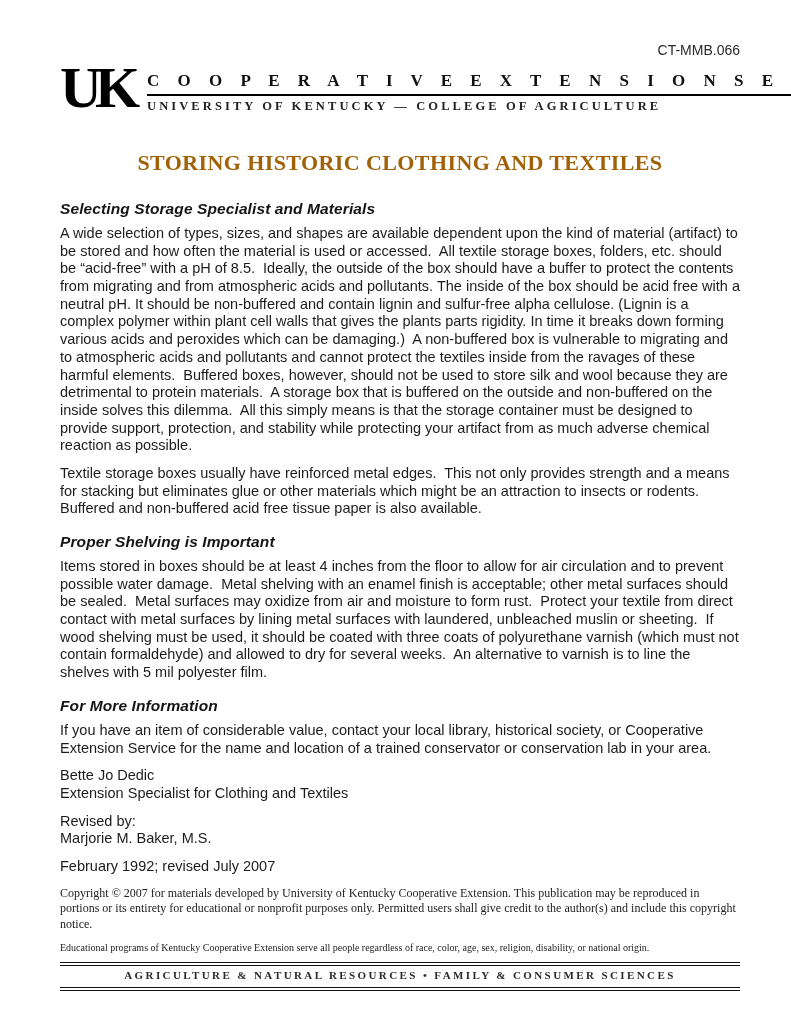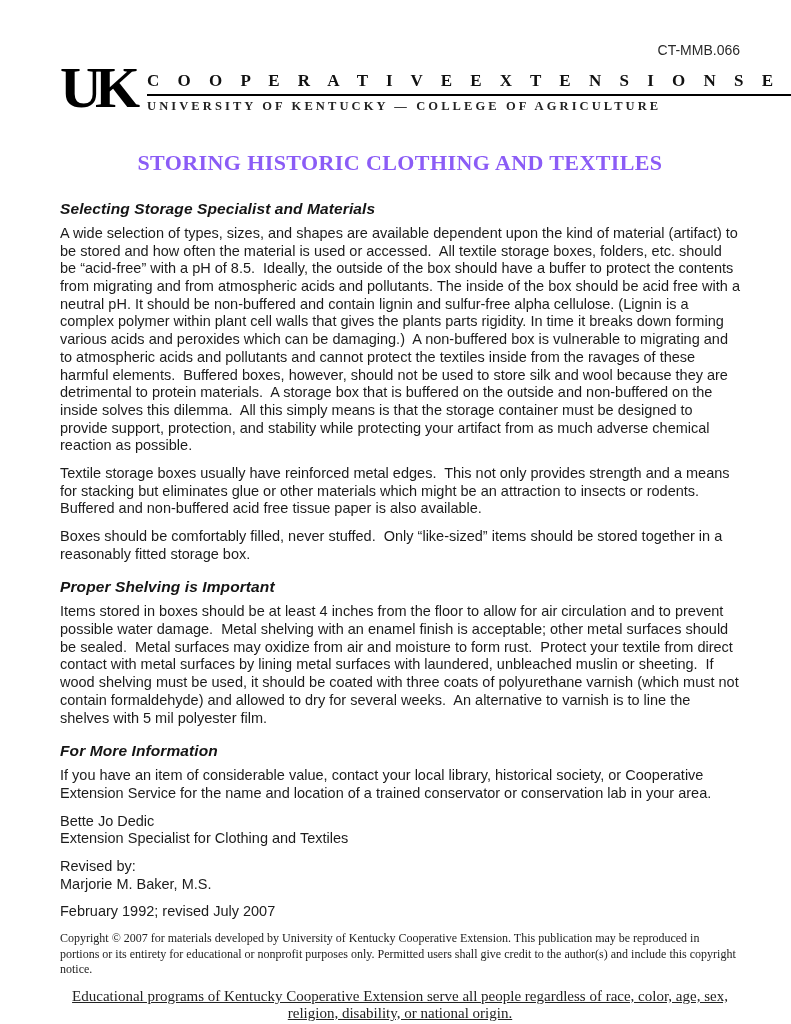--- a/index.html
+++ b/index.html
@@ -24,21 +24,21 @@
     font-size:17px;letter-spacing:7px;white-space:nowrap;
   }
   .mast-rule{border:0;border-top:2.5px solid #000;margin:3px 0 3px 0;}
   .mast-line2{
     font-family:"Liberation Serif", serif;font-weight:700;color:#222;
     font-size:12.5px;letter-spacing:3.1px;white-space:nowrap;
   }
 
   
   .doc-title{
-    font-family:"Liberation Serif", serif;font-weight:700;color:#8b5cf6;
+    font-family:"Liberation Serif", serif;font-weight:700;color:#a16207;
     font-size:22px;text-align:center;letter-spacing:0.4px;
     margin:36px 0 24px 0;
   }
 
   
   .section h2{
     font-size:15.5px;font-weight:700;font-style:italic;color:#151515;
     margin:15px 0 7px 0;letter-spacing:0.1px;
   }
   .section p{
@@ -47,21 +47,21 @@
   }
 
   
   .credits{margin-top:0;}
   .credits p{font-size:14.5px;line-height:1.22;margin:0 0 0 0;color:#1c1c1c;}
   .credits .group{margin:0 0 10px 0;}
 
   
   .legal{margin-top:8px;font-family:"Liberation Serif", serif;color:#222;}
   .legal .copyright{font-size:12px;line-height:1.3;margin:0 0 10px 0;}
-  .legal .eeo{font-size:15px;text-align:center;margin:0 0 9px 0;text-decoration:underline;}
+  .legal .eeo{font-size:10px;margin:0 0 9px 0;}
 
   
   .footer-band{
     border-top:4px double #111;border-bottom:4px double #111;
     padding:3px 0 4px 0;text-align:center;margin-top:4px;
   }
   .footer-band div{
     font-family:"Liberation Serif", serif;font-weight:700;color:#2b2b2b;
     font-size:11px;letter-spacing:2.4px;line-height:1.25;white-space:nowrap;
   }
@@ -81,21 +81,20 @@
       <div class="mast-line2">UNIVERSITY OF KENTUCKY — COLLEGE OF AGRICULTURE</div>
     </div>
   </div>
 
   <h1 class="doc-title">STORING HISTORIC CLOTHING AND TEXTILES</h1>
 
   <div class="section">
     <h2>Selecting Storage Specialist and Materials</h2>
     <p>A wide selection of types, sizes, and shapes are available dependent upon the kind of material (artifact) to be stored and how often the material is used or accessed.  All textile storage boxes, folders, etc. should be “acid-free” with a pH of 8.5.  Ideally, the outside of the box should have a buffer to protect the contents from migrating and from atmospheric acids and pollutants. The inside of the box should be acid free with a neutral pH. It should be non-buffered and contain lignin and sulfur-free alpha cellulose. (Lignin is a complex polymer within plant cell walls that gives the plants parts rigidity. In time it breaks down forming various acids and peroxides which can be damaging.)  A non-buffered box is vulnerable to migrating and to atmospheric acids and pollutants and cannot protect the textiles inside from the ravages of these harmful elements.  Buffered boxes, however, should not be used to store silk and wool because they are detrimental to protein materials.  A storage box that is buffered on the outside and non-buffered on the inside solves this dilemma.  All this simply means is that the storage container must be designed to provide support, protection, and stability while protecting your artifact from as much adverse chemical reaction as possible.</p>
     <p>Textile storage boxes usually have reinforced metal edges.  This not only provides strength and a means for stacking but eliminates glue or other materials which might be an attraction to insects or rodents.  Buffered and non-buffered acid free tissue paper is also available.</p>
-    <p>Boxes should be comfortably filled, never stuffed.  Only “like-sized” items should be stored together in a reasonably fitted storage box.</p>
   </div>
 
   <div class="section">
     <h2>Proper Shelving is Important</h2>
     <p>Items stored in boxes should be at least 4 inches from the floor to allow for air circulation and to prevent possible water damage.  Metal shelving with an enamel finish is acceptable; other metal surfaces should be sealed.  Metal surfaces may oxidize from air and moisture to form rust.  Protect your textile from direct contact with metal surfaces by lining metal surfaces with laundered, unbleached muslin or sheeting.  If wood shelving must be used, it should be coated with three coats of polyurethane varnish (which must not contain formaldehyde) and allowed to dry for several weeks.  An alternative to varnish is to line the shelves with 5 mil polyester film.</p>
   </div>
 
   <div class="section">
     <h2>For More Information</h2>
     <p>If you have an item of considerable value, contact your local library, historical society, or Cooperative Extension Service for the name and location of a trained conservator or conservation lab in your area.</p>

